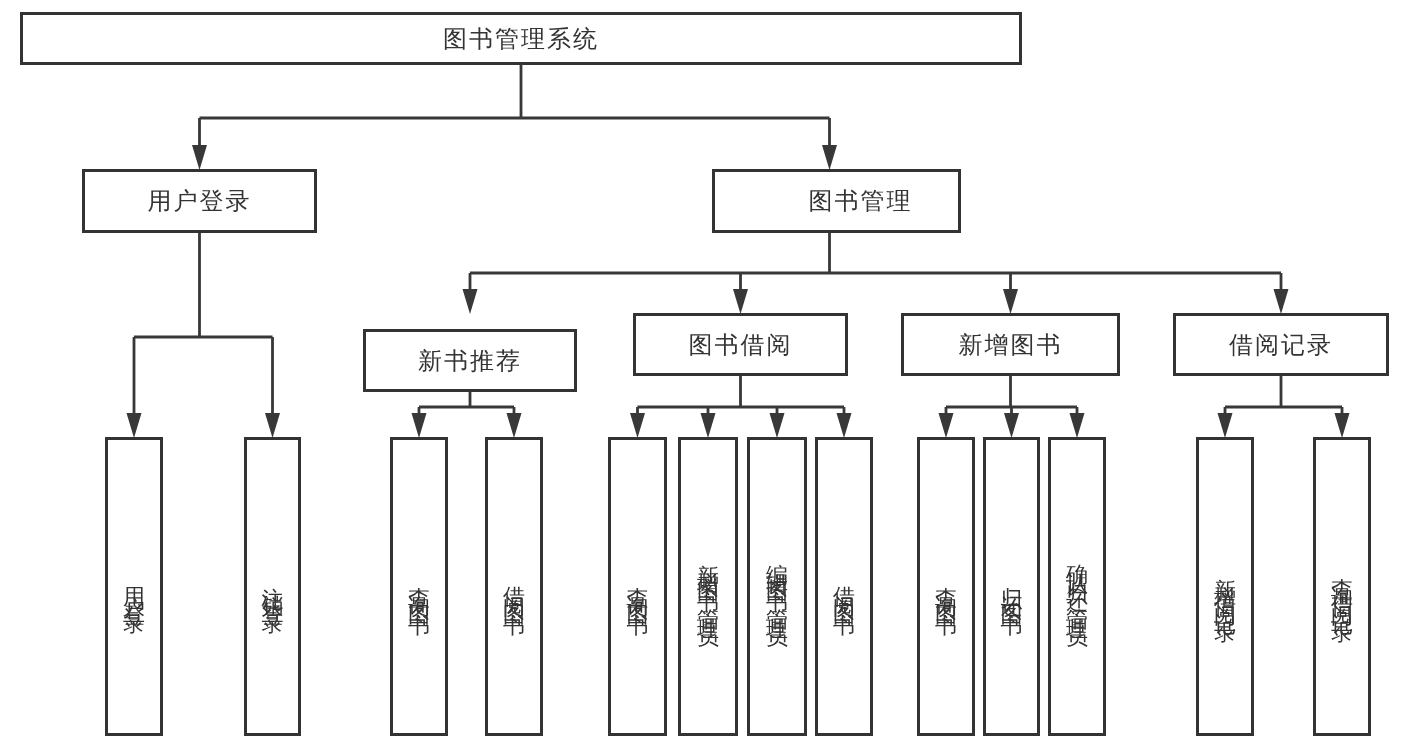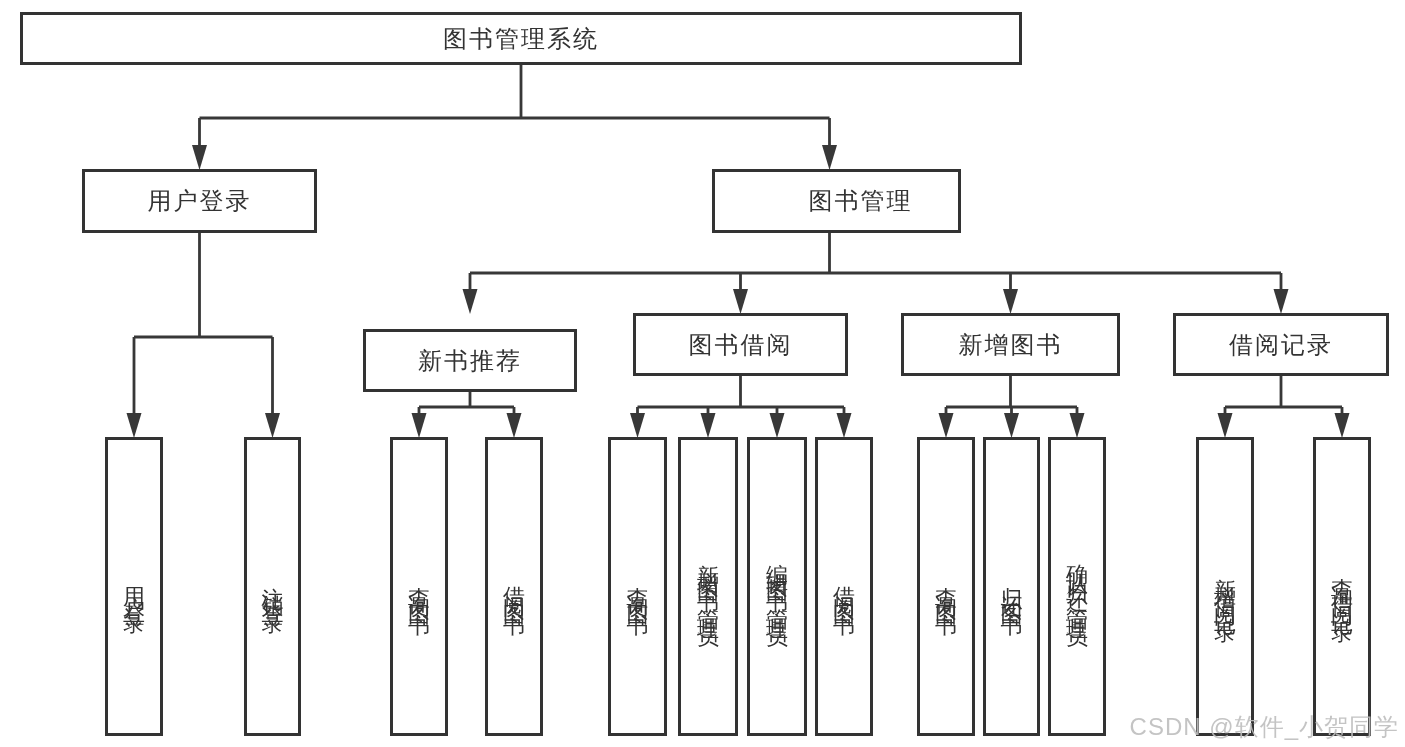--- a/index.html
+++ b/index.html
@@ -165,14 +165,13 @@
       <div class="node vbox" style="left: 1048px; top: 437px; width: 58px; height: 299px;">
         <span class="label">确认归还（管理员）</span>
       </div>
       <div class="node vbox" style="left: 1196px; top: 437px; width: 58px; height: 299px;">
         <span class="label">新增借阅记录</span>
       </div>
       <div class="node vbox" style="left: 1313px; top: 437px; width: 58px; height: 299px;">
         <span class="label">查询借阅记录</span>
       </div>
     </div>
-  <div class="watermark">CSDN @软件_小贺同学</div>
 </div>
 
 </body></html>

